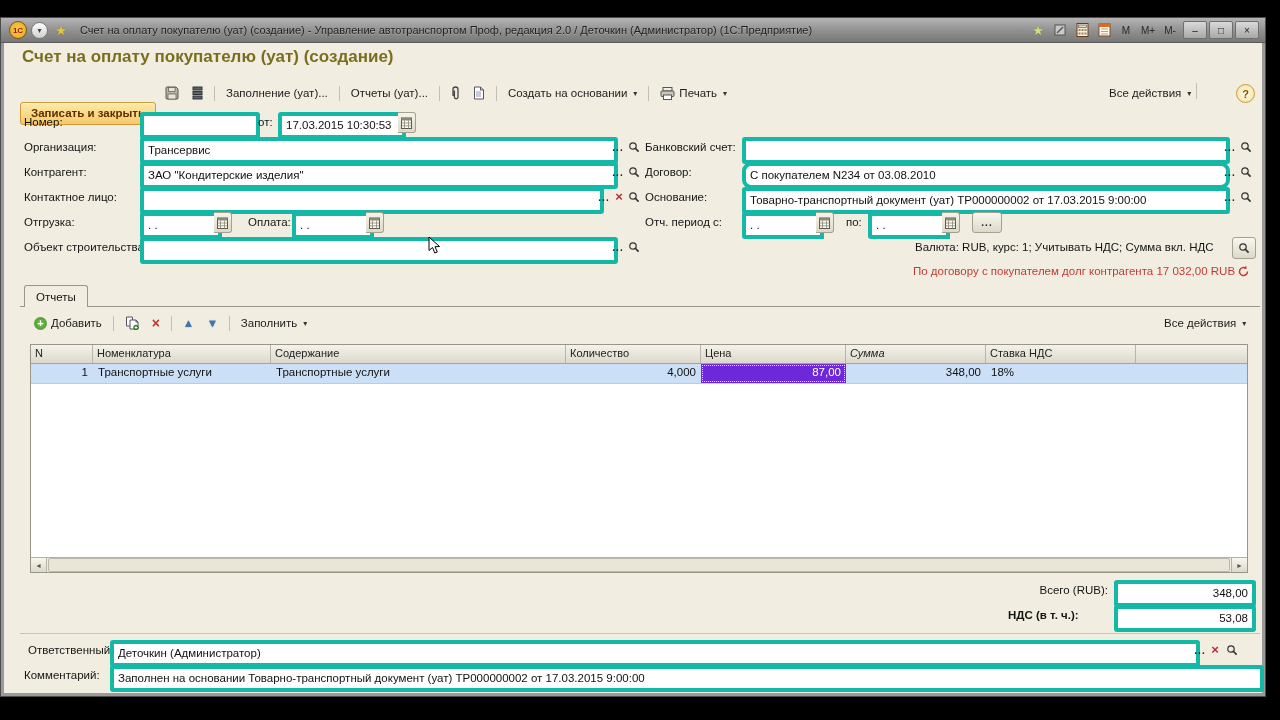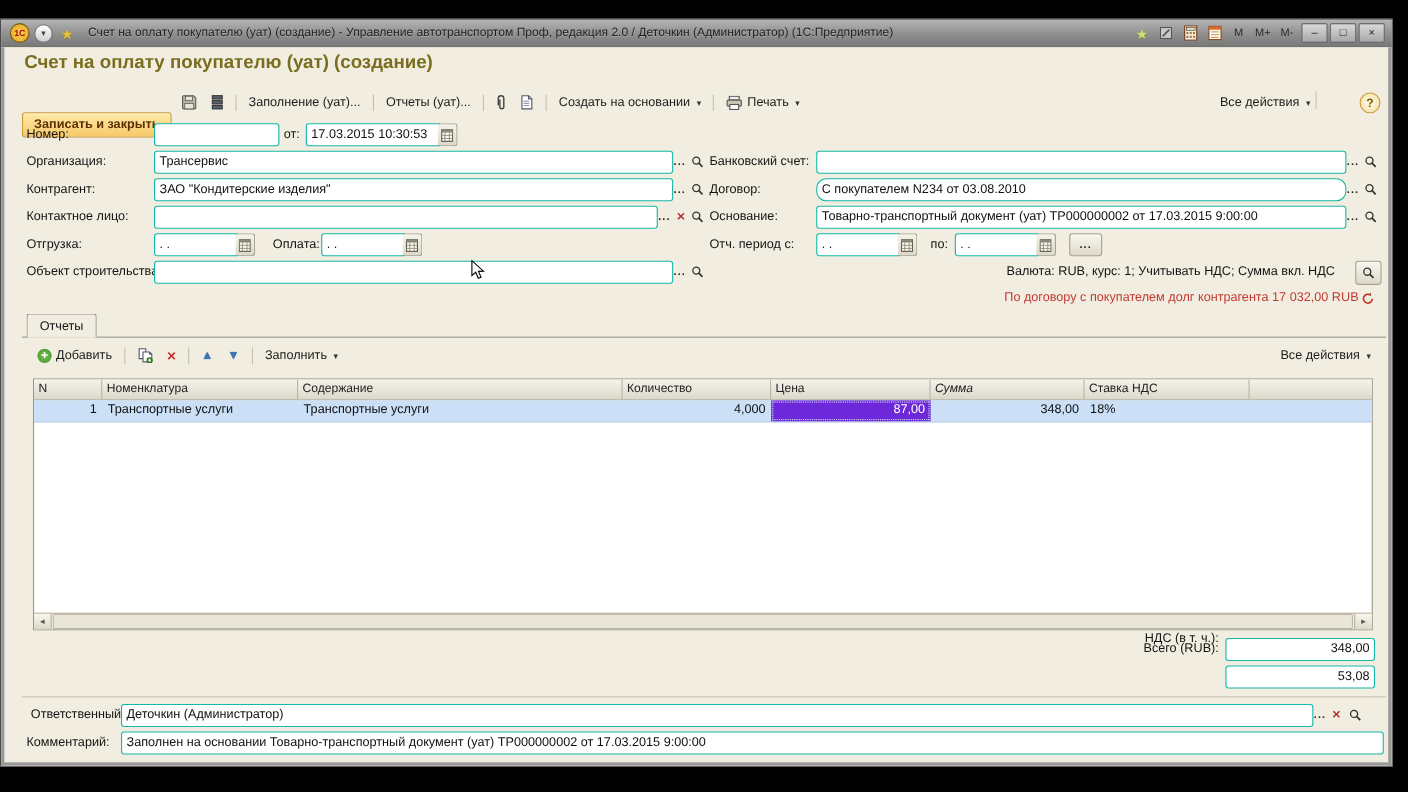--- a/index.html
+++ b/index.html
@@ -24,21 +24,21 @@
   .star{color:#e8c43a;font-size:13px;text-shadow:0 0 1px #8a7310;}
   .winbtn{width:22px;height:16px;display:flex;align-items:center;justify-content:center;
     font-size:10px;color:#222;background:linear-gradient(#d9d9d9,#a8a8a8);border:1px solid #6e6e6e;
     margin-left:2px;border-radius:2px;}
   .content-bg{position:absolute;left:0;top:25px;right:0;bottom:0;background:#f1eee1;
     border:3px solid #9a9a9a;border-top:none;box-sizing:border-box;}
   
   .h1{font-size:17px;font-weight:bold;color:#7a6e1e;white-space:nowrap;}
   .lbl{font-size:11.5px;color:#141414;white-space:nowrap;}
   
-  .inp{background:#fff;border:1px solid #14b8a6;border-radius:3px;height:19px;line-height:19px;
+  .inp{background:#fff;border:4px solid #14b8a6;border-radius:3px;height:19px;line-height:19px;
     font-size:11.5px;color:#111;padding:0 4px;box-sizing:content-box;white-space:nowrap;overflow:hidden;}
   .inp.noround-r{border-radius:3px 0 0 3px;}
   .calbtn{width:18px;height:21px;border:1px solid #a5a191;border-left:none;border-radius:0 3px 3px 0;
     background:linear-gradient(#f6f4ea,#ddd9c8);display:flex;align-items:center;justify-content:center;box-sizing:border-box;}
   .flat{display:flex;align-items:center;justify-content:center;font-size:11px;color:#333;}
   .ellip{font-weight:bold;letter-spacing:1px;font-size:10px;color:#222;}
   .clearx{color:#b03030;font-weight:bold;font-size:13px;}
   
   .toolbar{position:absolute;left:20px;top:82px;height:22px;display:flex;align-items:center;gap:5px;}
   .mainbtn{height:21px;padding:0 10px;background:linear-gradient(#fdeaa9,#f7c967);
@@ -449,21 +449,21 @@
         </div>
       <div class="scrollthumb"></div>
       <div class="scrollarrow r">
           <span>►</span>
         </div>
     </div>
   </div>
 
   <div class="abs lbl" style="left:1008px;top:584px;width:100px;text-align:right;">Всего (RUB):</div>
   <div class="abs inp num" style="left:1114px;top:580px;width:126px;text-align:right;">348,00</div>
-  <div class="abs lbl" style="left:1008px;top:575px;width:100px;text-align:right;">НДС (в т. ч.):</div>
+  <div class="abs lbl" style="left:1008px;top:609px;width:100px;font-weight:bold;">НДС (в т. ч.):</div>
   <div class="abs inp num" style="left:1114px;top:605px;width:126px;text-align:right;">53,08</div>
 
   <div class="sepline"></div>
 
   <div class="abs lbl" style="left:28px;top:644px;">Ответственный:</div>
   <div class="abs inp" style="left:110px;top:640px;width:1074px;">Деточкин (Администратор)</div>
   <div class="abs flat ellip" style="left:1192px;top:642px;width:16px;height:16px;">...</div>
   <div class="abs flat clearx" style="left:1208px;top:641px;width:14px;height:16px;">×</div>
   <div class="abs flat" style="left:1224px;top:642px;width:16px;height:16px;">
     <span>

